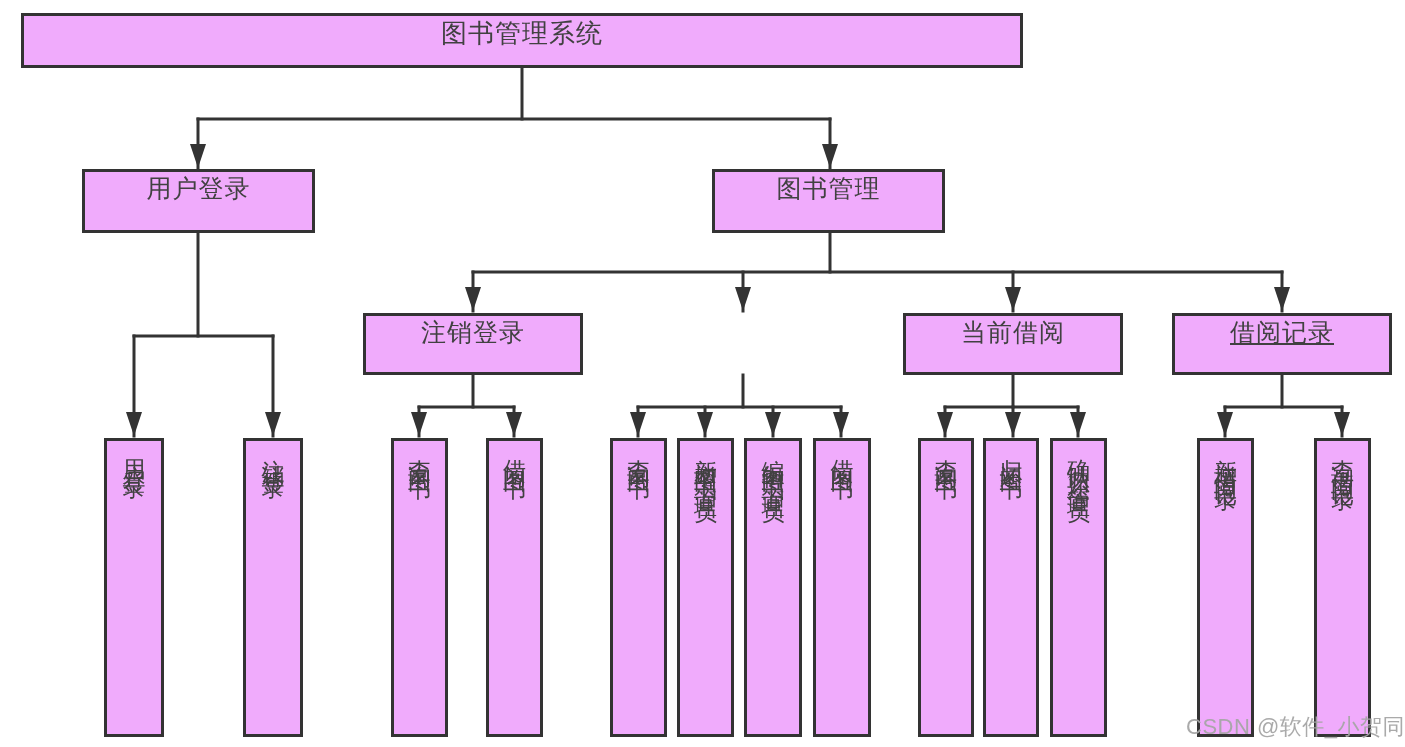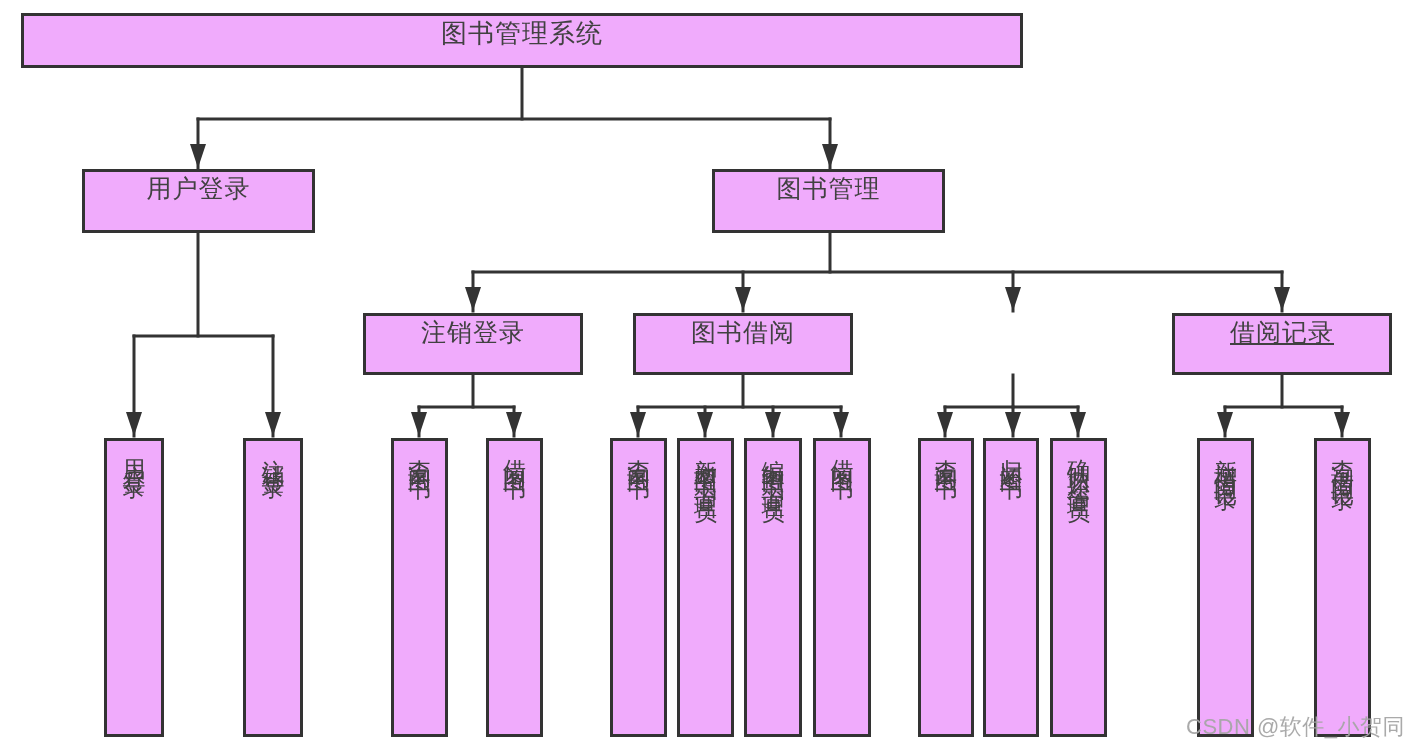--- a/index.html
+++ b/index.html
@@ -135,22 +135,22 @@
   <div class="box" style="left:82px; top:169px; width:233px; height:64px;">
     <span class="hlabel">用户登录</span>
   </div>
   <div class="box" style="left:712px; top:169px; width:233px; height:64px;font-family:Liberation Mono, monospace;">
     <span class="hlabel">图书管理</span>
   </div>
 
   <div class="box" style="left:363px; top:313px; width:220px; height:62px;">
     <span class="hlabel">注销登录</span>
   </div>
-  <div class="box" style="left:633px; top:313px; width:220px; height:62px;">
-    <span class="hlabel">图书借阅</span>
+  <div class="box" style="left:903px; top:313px; width:220px; height:62px;">
+    <span class="hlabel">当前借阅</span>
   </div>
   <div class="box" style="left:1172px; top:313px; width:220px; height:62px;text-decoration:underline;">
     <span class="hlabel">借阅记录</span>
   </div>
 
   <div class="box" style="left:104px; top:438px; width:60px; height:299px;">
     <span class="vlabel">用户登录</span>
   </div>
   <div class="box" style="left:243px; top:438px; width:60px; height:299px;">
     <span class="vlabel">注销登录</span>

